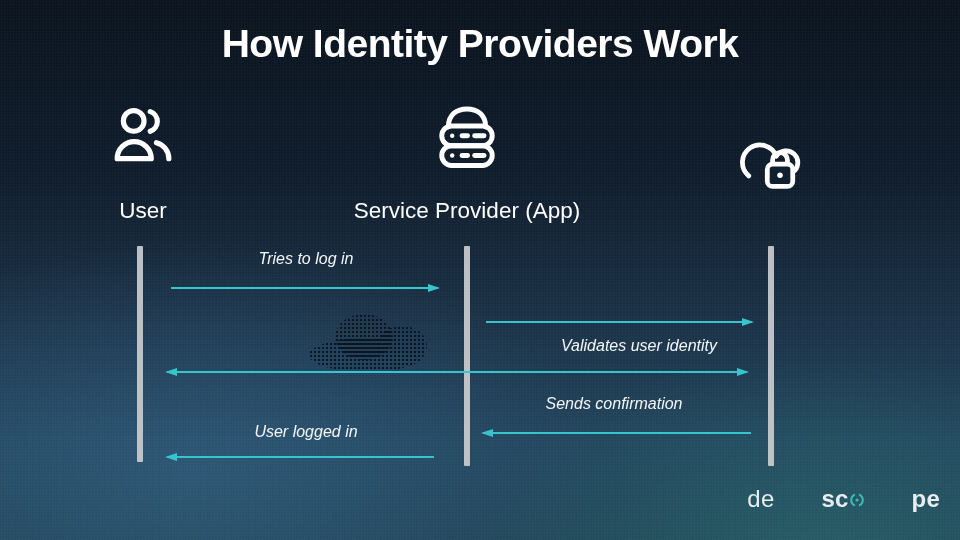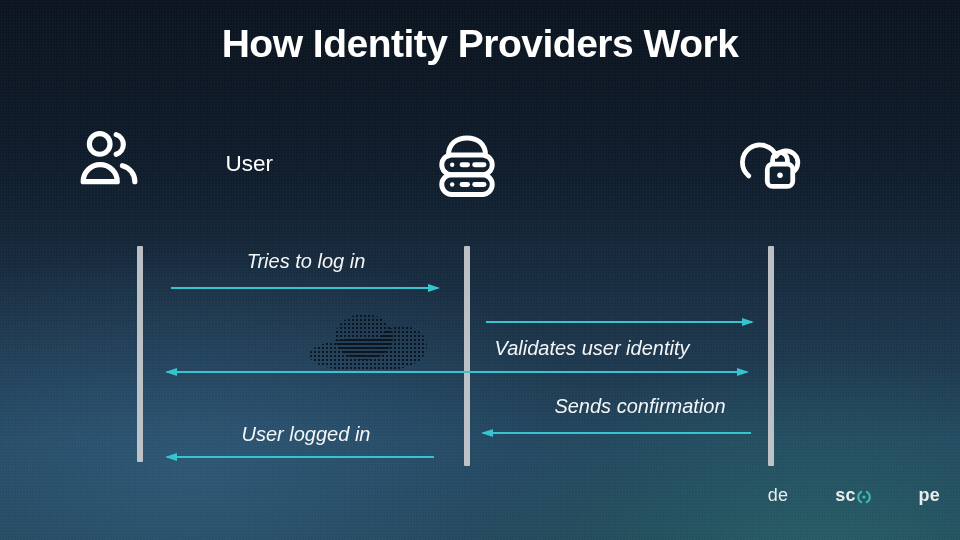--- a/index.html
+++ b/index.html
@@ -15,36 +15,36 @@
     position:absolute;inset:0;pointer-events:none;
     background-image:radial-gradient(rgba(255,255,255,0.022) 1px, transparent 1.1px);
     background-size:3px 3px;
   }
   .title{
     position:absolute;top:22px;left:0;width:100%;text-align:center;
     font-size:39px;font-weight:700;letter-spacing:-0.5px;
   }
   .actor{
     position:absolute;top:104px;width:260px;height:120px;
-    display:flex;flex-direction:row;align-items:center;justify-content:flex-end;gap:20px;
+    display:flex;flex-direction:column;align-items:center;justify-content:flex-end;gap:20px;
   }
   .actor .icon-wrap{flex:1;display:flex;align-items:center;justify-content:center;margin-bottom:6px;}
   .actor-label{font-size:22.5px;font-weight:400;white-space:nowrap;}
   .actor-user{left:13px;}
   .actor-sp{left:337px;}
   .actor-idp{left:641px;}
 
   .lifeline{position:absolute;width:6px;background:#c7cacd;border-radius:1px;opacity:.94;}
   .lifeline-1{left:137px;top:246px;height:216px;}
   .lifeline-2{left:464px;top:246px;height:220px;}
   .lifeline-3{left:768px;top:246px;height:220px;}
 
   .msg-label{
     position:absolute;transform:translateX(-50%);
-    font-style:italic;font-size:20px;white-space:nowrap;color:#f4f6f8;
+    font-style:italic;font-size:16px;white-space:nowrap;color:#f4f6f8;
   }
   .arrow{position:absolute;height:2px;background:#36c5cf;}
   .arrow.head-r::after{
     content:'';position:absolute;right:-2px;top:50%;transform:translateY(-50%);
     border-left:12px solid #36c5cf;border-top:4.5px solid transparent;border-bottom:4.5px solid transparent;
   }
   .arrow.head-l::before{
     content:'';position:absolute;left:-2px;top:50%;transform:translateY(-50%);
     border-right:12px solid #36c5cf;border-top:4.5px solid transparent;border-bottom:4.5px solid transparent;
   }
@@ -54,21 +54,21 @@
     position:absolute;border-radius:50%;
     background-image:radial-gradient(circle, rgba(8,15,25,0.95) 1px, transparent 1.45px);
     background-size:4px 4px;
   }
   .blob-base{left:0;top:24px;width:114px;height:34px;border-radius:17px;}
   .blob-top{left:26px;top:0;width:58px;height:46px;}
   .blob-right{left:68px;top:12px;width:50px;height:40px;}
 
   .logo{
     position:absolute;right:20px;top:485px;display:flex;align-items:center;
-    font-size:18px;color:#e9edf0;letter-spacing:.2px;text-align:right;
+    font-size:24px;color:#e9edf0;letter-spacing:.2px;text-align:right;
   }
   .logo .lt{font-weight:300;}
   .logo .bd{font-weight:700;margin-left:47px;}
   .logo svg{margin:2px 1px 0 1px;display:block;}
 </style>
 </head>
 <body>
 
 <div class="stage">
   <div class="grain"></div>
@@ -94,20 +94,21 @@
         <rect x="7" y="30" width="46" height="18" rx="9"></rect>
         <rect x="7" y="48" width="46" height="18" rx="9"></rect>
         <circle cx="16.5" cy="39" r="2" fill="#ffffff" stroke="none"></circle>
         <line x1="25.5" y1="39" x2="30.5" y2="39"></line>
         <line x1="37" y1="39" x2="45.5" y2="39"></line>
         <circle cx="16.5" cy="57" r="2" fill="#ffffff" stroke="none"></circle>
         <line x1="25.5" y1="57" x2="30.5" y2="57"></line>
         <line x1="37" y1="57" x2="45.5" y2="57"></line>
       </svg>
     </div>
+    <div class="actor-label">Service Provider (App)</div>
   </div>
 
   <div class="actor actor-idp">
     <div class="icon-wrap">
       <svg width="70" height="66" viewBox="0 0 66 62" fill="none" stroke="#ffffff" stroke-width="4.5" stroke-linecap="round" stroke-linejoin="round">
         <path d="M12 45 A16.5 16.5 0 1 1 38 26.5 A11 11 0 1 1 53.5 41.5 L51.5 43.2"></path>
         <path d="M34.5 35 v-5 a7 7 0 0 1 14 0 v5"></path>
         <rect x="29.5" y="34" width="24" height="21" rx="5" fill="#101f2e"></rect>
         <circle cx="41.5" cy="44.5" r="2.6" fill="#ffffff" stroke="none"></circle>
       </svg>
@@ -122,24 +123,24 @@
     <div class="blob blob-base"></div>
     <div class="blob blob-top"></div>
     <div class="blob blob-right"></div>
   </div>
 
   <div class="msg-label" style="left:306px;top:250px;">Tries to log in</div>
   <div class="arrow head-r" style="left:171px;top:287px;width:267px;"></div>
 
   <div class="arrow head-r" style="left:486px;top:321px;width:266px;"></div>
 
-  <div class="msg-label" style="left:592px;top:337px;">Validates user identity</div>
+  <div class="msg-label" style="left:639px;top:337px;">Validates user identity</div>
   <div class="arrow head-l head-r" style="left:167px;top:371px;width:580px;"></div>
 
-  <div class="msg-label" style="left:614px;top:395px;margin-left:26px;">Sends confirmation</div>
+  <div class="msg-label" style="left:614px;top:395px;">Sends confirmation</div>
   <div class="arrow head-l" style="left:483px;top:432px;width:268px;"></div>
 
   <div class="msg-label" style="left:306px;top:423px;">User logged in</div>
   <div class="arrow head-l" style="left:167px;top:456px;width:267px;"></div>
 
   <div class="logo">
     <span class="lt">de</span>
       <span class="bd">sc</span>
       <svg width="14" height="14" viewBox="0 0 14 14" fill="none" stroke="#3bbcb2" stroke-width="2" stroke-linecap="round">
       <path d="M4.2 1.8 a6 6 0 0 0 0 10.4"></path>

